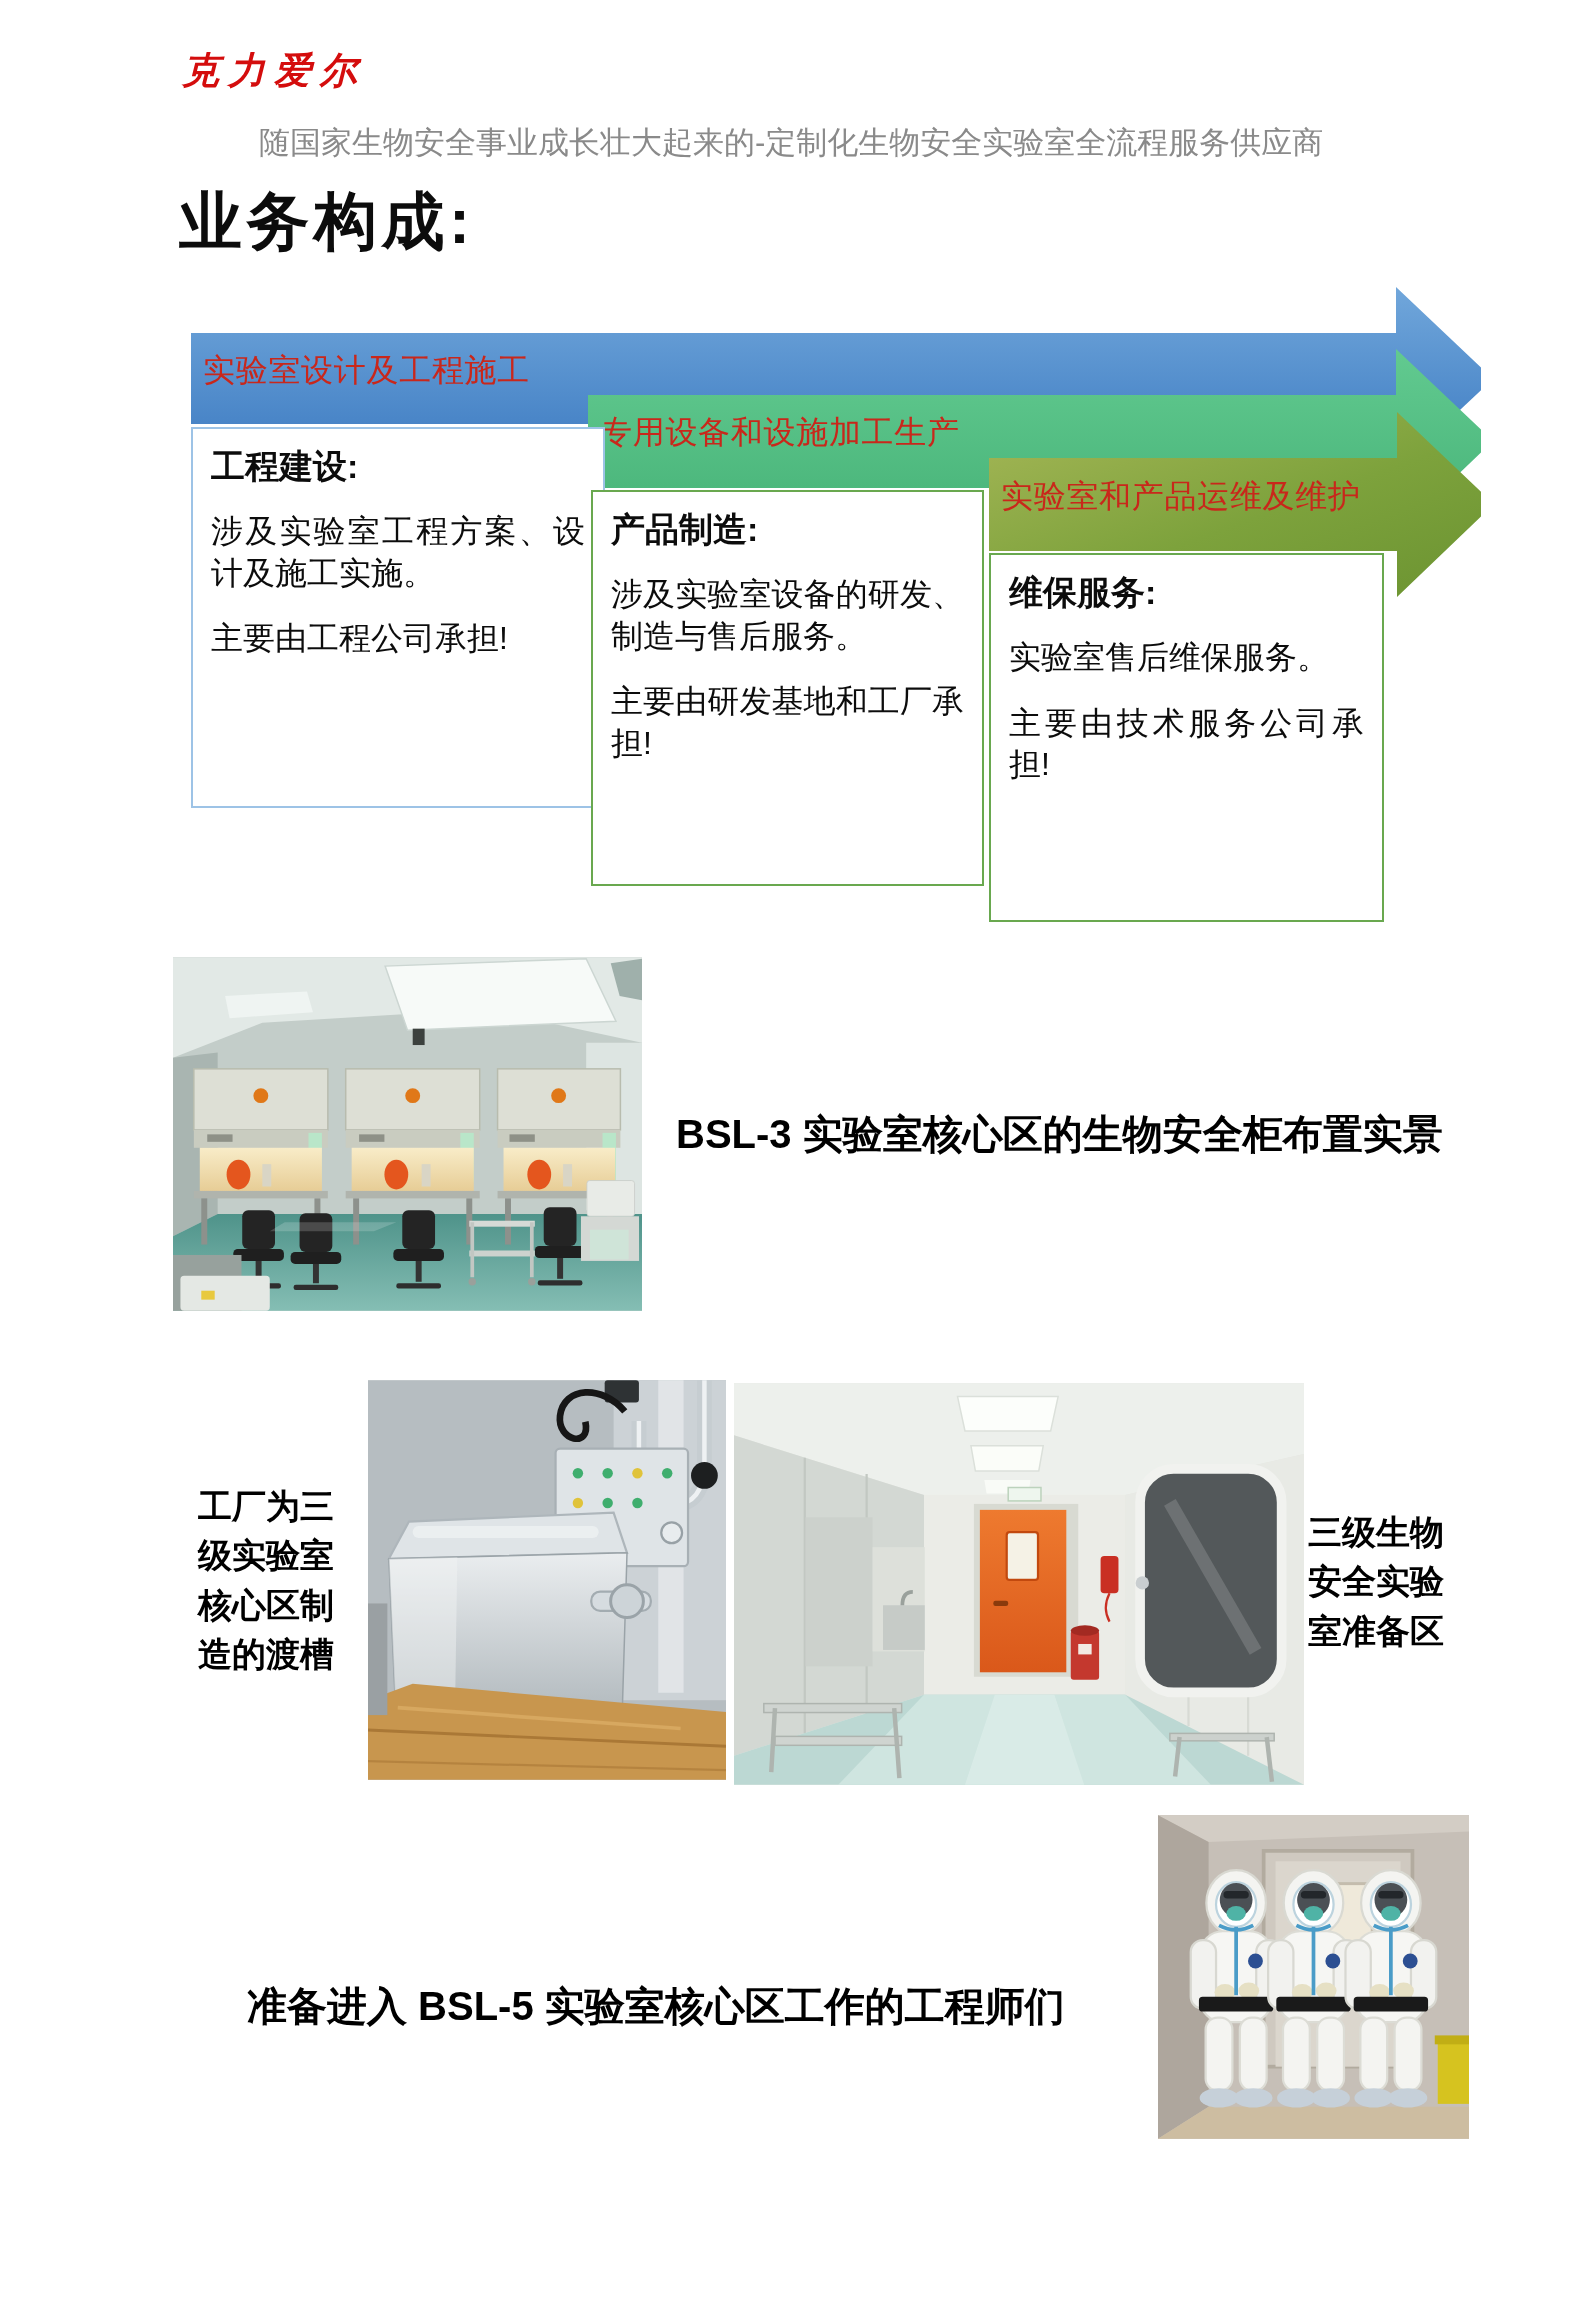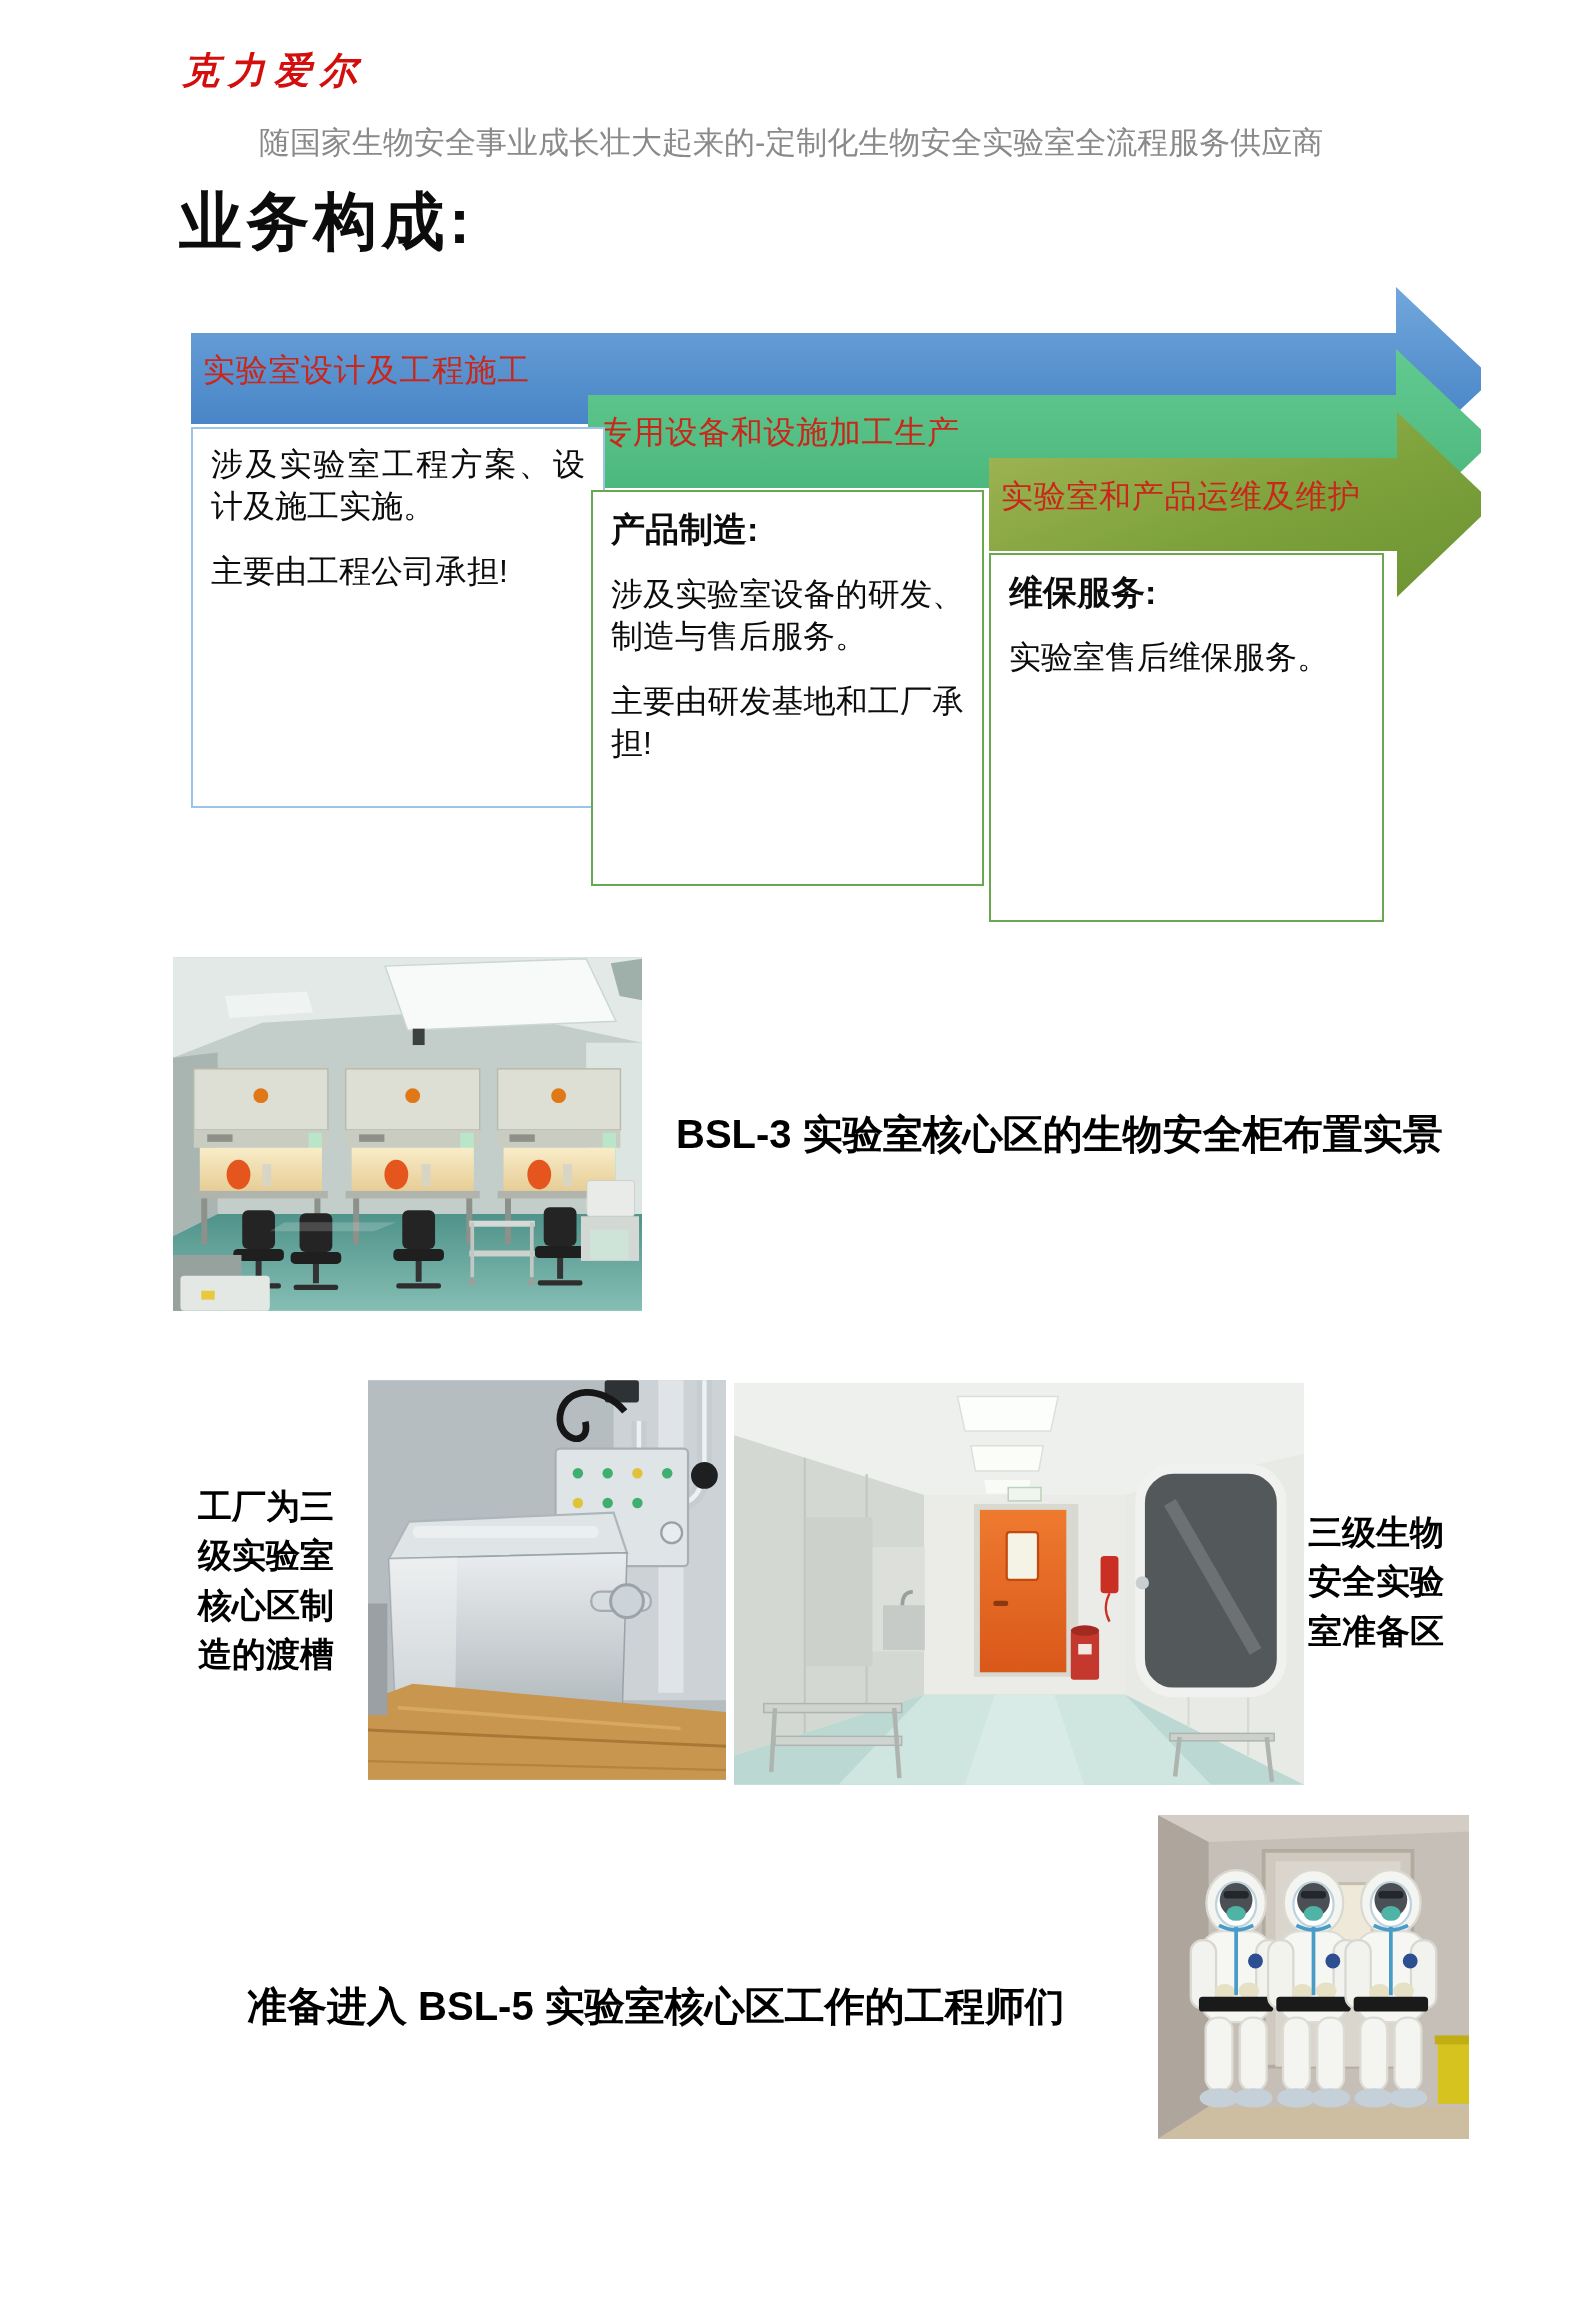--- a/index.html
+++ b/index.html
@@ -60,35 +60,37 @@
     <div class="arrow arrow-blue"></div>
     <div class="arrow arrow-green"></div>
     <div class="arrow arrow-olive"></div>
 
     <div class="arrow-label label-1">实验室设计及工程施工</div>
     <div class="arrow-label label-2">专用设备和设施加工生产</div>
     <div class="arrow-label label-3">实验室和产品运维及维护</div>
 
     <div class="info-box box-1">
       <div class="box-inner">
+        <p class="box-title">工程建设:</p>
         <p class="box-text">涉及实验室工程方案、设计及施工实施。</p>
         <p class="box-text">主要由工程公司承担!</p>
       </div>
     </div>
     <div class="info-box box-2">
       <div class="box-inner">
         <p class="box-title">产品制造:</p>
         <p class="box-text">涉及实验室设备的研发、制造与售后服务。</p>
         <p class="box-text">主要由研发基地和工厂承担!</p>
       </div>
     </div>
     <div class="info-box box-3">
       <div class="box-inner">
         <p class="box-title">维保服务:</p>
         <p class="box-text">实验室售后维保服务。</p>
+        <p class="box-text">主要由技术服务公司承担!</p>
       </div>
     </div>
   </div>
 
   <svg class="photo" style="left:173px;top:957px;" width="469" height="354" viewBox="0 0 630 475">
     <defs>
       <linearGradient id="floor1" x1="0" y1="0" x2="0" y2="1">
         <stop offset="0" stop-color="#4f938a"></stop>
           <stop offset="1" stop-color="#85beb4"></stop>
       </linearGradient>

